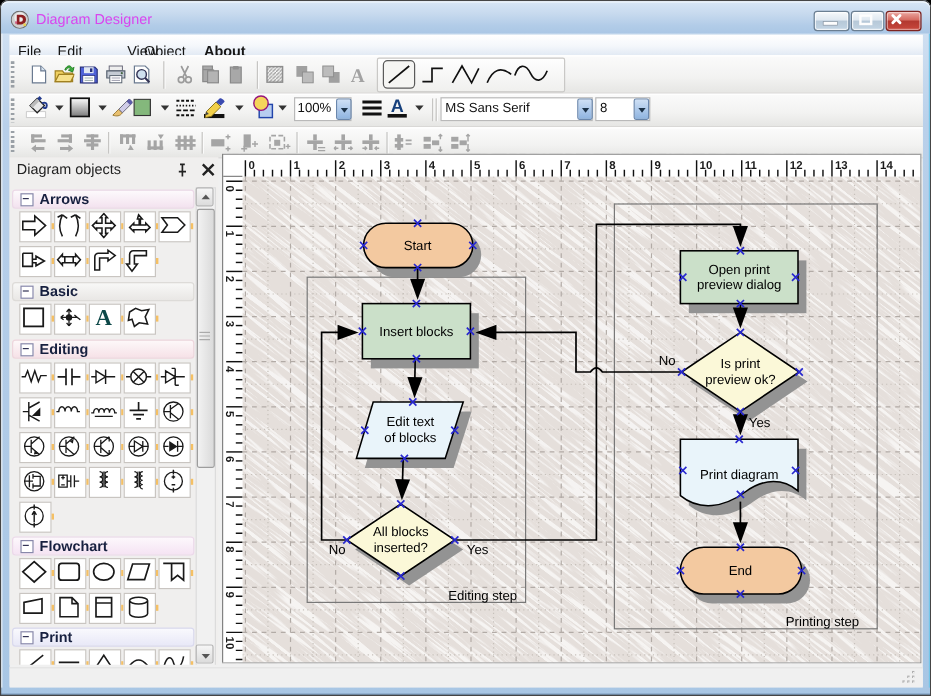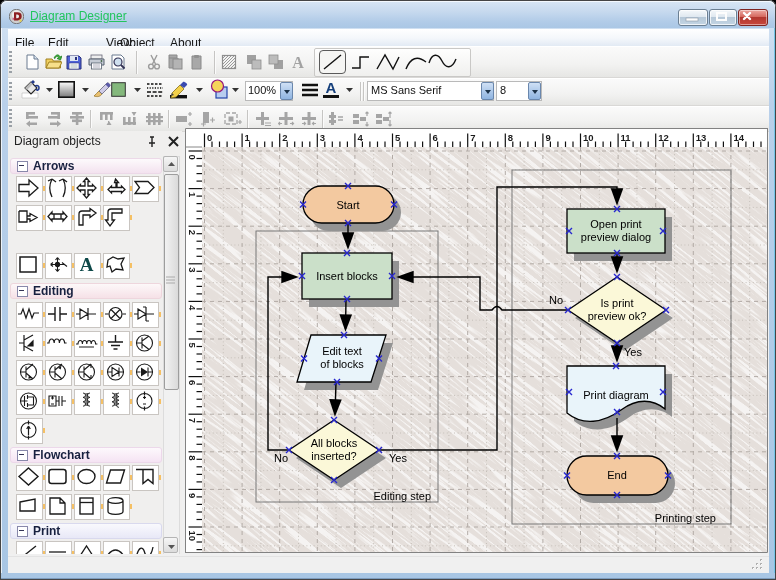--- a/index.html
+++ b/index.html
@@ -9,21 +9,21 @@
   
   #frame{left:0;top:0;width:776px;height:580px;border-radius:7px 7px 0 0;
      background:linear-gradient(180deg,#d7e5f4 0%,#b9d0ea 18%,#a8c6e4 100%);
      box-shadow:inset 0 0 0 1px #454545, inset 0 -2px 0 #7d9cbd;}
   #frame:after{content:"";position:absolute;left:1px;top:1px;right:1px;height:27px;
      border-radius:6px 6px 0 0;
      background:linear-gradient(180deg,#d8e6f5 0%,#c6d9ee 40%,#b2cce8 75%,#aac7e5 100%);
      box-shadow:inset 0 1px 0 #f4f9fe;}
   #titlebar{left:0;top:0;width:776px;height:30px;z-index:5;}
   #appicon{left:9px;top:9px;width:15px;height:15px;z-index:6;}
-  #title{left:30px;top:9px;font-size:12px;color:#22c55e;z-index:6;text-decoration:underline;}
+  #title{left:30px;top:9px;font-size:12px;color:#d946ef;z-index:6;}
   .winbtn{top:9px;height:15px;border:1px solid #6b7f92;border-radius:3px;z-index:6;
      background:linear-gradient(180deg,#f5f8fb 0%,#dfe8f0 45%,#b6c8d8 50%,#c3d5e4 100%);
      box-shadow:inset 0 0 0 1px rgba(255,255,255,.75);}
   #btnmin{left:678px;width:28px;}
   #btnmax{left:709px;width:26px;}
   #btncls{left:738px;width:28px;border-color:#7e2420;
      background:linear-gradient(180deg,#eca8a1 0%,#d5695f 45%,#b23830 50%,#c8473c 100%);
      box-shadow:inset 0 0 0 1px rgba(255,255,255,.45);}
   
   #client{left:8px;top:29px;width:761px;height:543px;background:#f0f0f0;}
@@ -80,21 +80,21 @@
   <rect x="39" y="4" width="9" height="7" fill="none" stroke="#fdfdfd" stroke-width="2"></rect>
   <path d="M66 4 L72 10 M72 4 L66 10" stroke="#fff" stroke-width="2.4" stroke-linecap="round"></path>
 </svg>
 
 <div id="client" class="abs"></div>
 <div id="menubar" class="abs"></div>
 <div class="abs mitem" style="left:15px;"><u>F</u>ile</div>
 <div class="abs mitem" style="left:48px;"><u>E</u>dit</div>
 <div class="abs mitem" style="left:82px;margin-left:24px;"><u>V</u>iew</div>
 <div class="abs mitem" style="left:120px;"><u>O</u>bject</div>
-<div class="abs mitem" style="left:170px;"><u>A</u>bout</div>
+<div class="abs mitem" style="left:170px;font-weight:bold;"><u>A</u>bout</div>
 
 <div id="tb1" class="abs tbar"></div>
 <div id="tb2" class="abs tbar"></div>
 <div id="tb3" class="abs tbar"></div>
 
 <div class="abs grip" style="left:9px;top:51px;height:22px;"></div>
 <div class="abs grip" style="left:9px;top:82px;height:20px;"></div>
 <div class="abs grip" style="left:9px;top:109px;height:18px;"></div>
 
 <svg class="abs" style="left:24px;top:54px;" width="16" height="16" viewBox="0 0 16 16">
@@ -413,20 +413,24 @@
       </svg></div>
 <div class="abs" style="left:72px;top:215px;width:2px;height:5px;background:#f5c064;"></div>
 <div class="abs cell" style="left:74px;top:205px;"><svg width="23" height="22" viewBox="0 0 23 22" fill="none" stroke="#1a1a1a" stroke-width="1.3">
         <path d="M4,19 v-11 a3,3 0 0 1 3,-3 h8 v-2.5 l6,4.5 -6,4.5 v-2.5 h-7 v10 z"></path>
       </svg></div>
 <div class="abs" style="left:101px;top:215px;width:2px;height:5px;background:#f5c064;"></div>
 <div class="abs cell" style="left:103px;top:205px;"><svg width="23" height="22" viewBox="0 0 23 22" fill="none" stroke="#1a1a1a" stroke-width="1.3">
         <path d="M4,14 v-8 a3,3 0 0 1 3,-3 h11 v4 h-10 v7 h2.5 l-4.5,6 -4.5,-6 h2.5 z"></path>
       </svg></div>
 <div class="abs" style="left:130px;top:215px;width:2px;height:5px;background:#f5c064;"></div>
+<div class="abs phead" style="top:235px;background:linear-gradient(180deg,#f8f8f7,#e9e7e5);border:1px solid #dddbd8;">
+      <span class="mb"></span>
+      <span>Basic</span>
+    </div>
 <div class="abs cell" style="left:16px;top:253px;"><svg width="23" height="22" viewBox="0 0 23 22" fill="none" stroke="#1a1a1a" stroke-width="1.3">
         <rect x="3" y="3" width="16" height="15" stroke-width="1.5"></rect>
       </svg></div>
 <div class="abs" style="left:43px;top:263px;width:2px;height:5px;background:#f5c064;"></div>
 <div class="abs cell" style="left:45px;top:253px;"><svg width="23" height="22" viewBox="0 0 23 22" fill="none" stroke="#1a1a1a" stroke-width="1.3">
         <circle cx="11.5" cy="10.5" r="2" fill="#1a1a1a"></circle>
         <path d="M11.5,10.5 v-7 m0,0 l-2,2.5 m2,-2.5 l2,2.5 M11.5,10.5 v7 m0,0 l-2,-2.5 m2,2.5 l2,-2.5 M11.5,10.5 h-7 m0,0 l2.5,-2 m-2.5,2 l2.5,2 M11.5,10.5 h7 m0,0 l-2.5,-2 m2.5,2 l2.5,2" stroke-width="1.1"></path>
       </svg></div>
 <div class="abs" style="left:72px;top:263px;width:2px;height:5px;background:#f5c064;"></div>
 <div class="abs cell" style="left:74px;top:253px;"><svg width="23" height="22" viewBox="0 0 23 22" fill="none" stroke="#1a1a1a" stroke-width="1.3">

